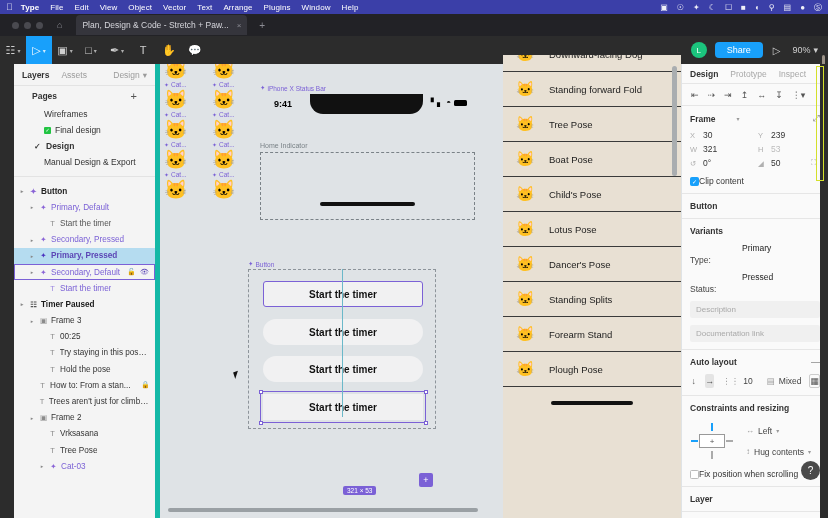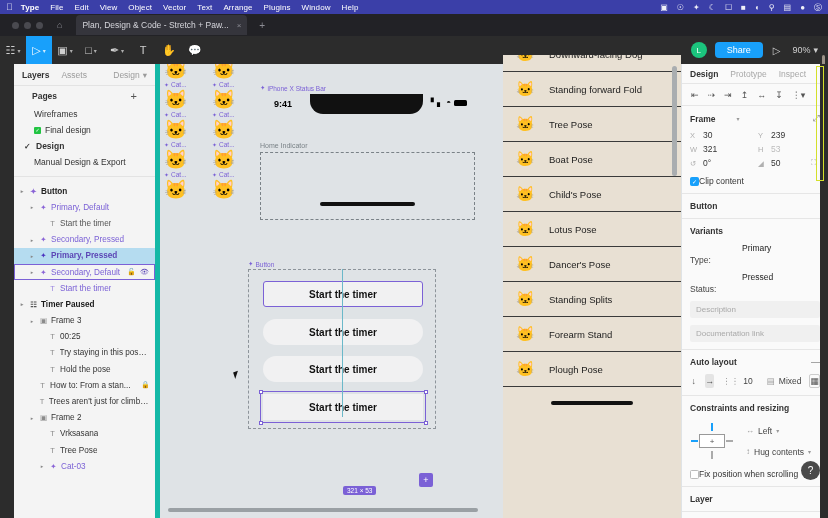--- a/index.html
+++ b/index.html
@@ -84,21 +84,21 @@
   .lp-tabs .t { margin-right: 12px; }
   .lp-tabs .t.active { color: #333; font-weight: bold; }
   .lp-tabs .t.right { margin-left: auto; margin-right: 0; display: flex; gap: 3px; align-items: center; }
 
   .pages-head {
     height: 20px; display: flex; align-items: center; padding: 0 18px;
     font-size: 8.5px; font-weight: bold; color: #333;
   }
   .pages-head .plus { margin-left: auto; font-size: 11px; color: #555; font-weight: normal; }
   .page-row {
-    height: 16px; display: flex; align-items: center; padding-left: 20px;
+    height: 16px; display: flex; align-items: center; padding-left: 30px;
     font-size: 8.5px; color: #333; gap: 4px;
   }
   .page-row .chk { color: #333; font-size: 8px; width: 8px; margin-left: -10px; }
   .greenbox { width: 7px; height: 7px; background: #21c442; border-radius: 1px;
               display: inline-flex; align-items: center; justify-content: center;
               color: #fff; font-size: 5px; }
   .page-row.sel { font-weight: bold; }
   .lp-divider { height: 1px; background: #e3e3e3; margin: 6px 0; }
 
   .layer-row {

